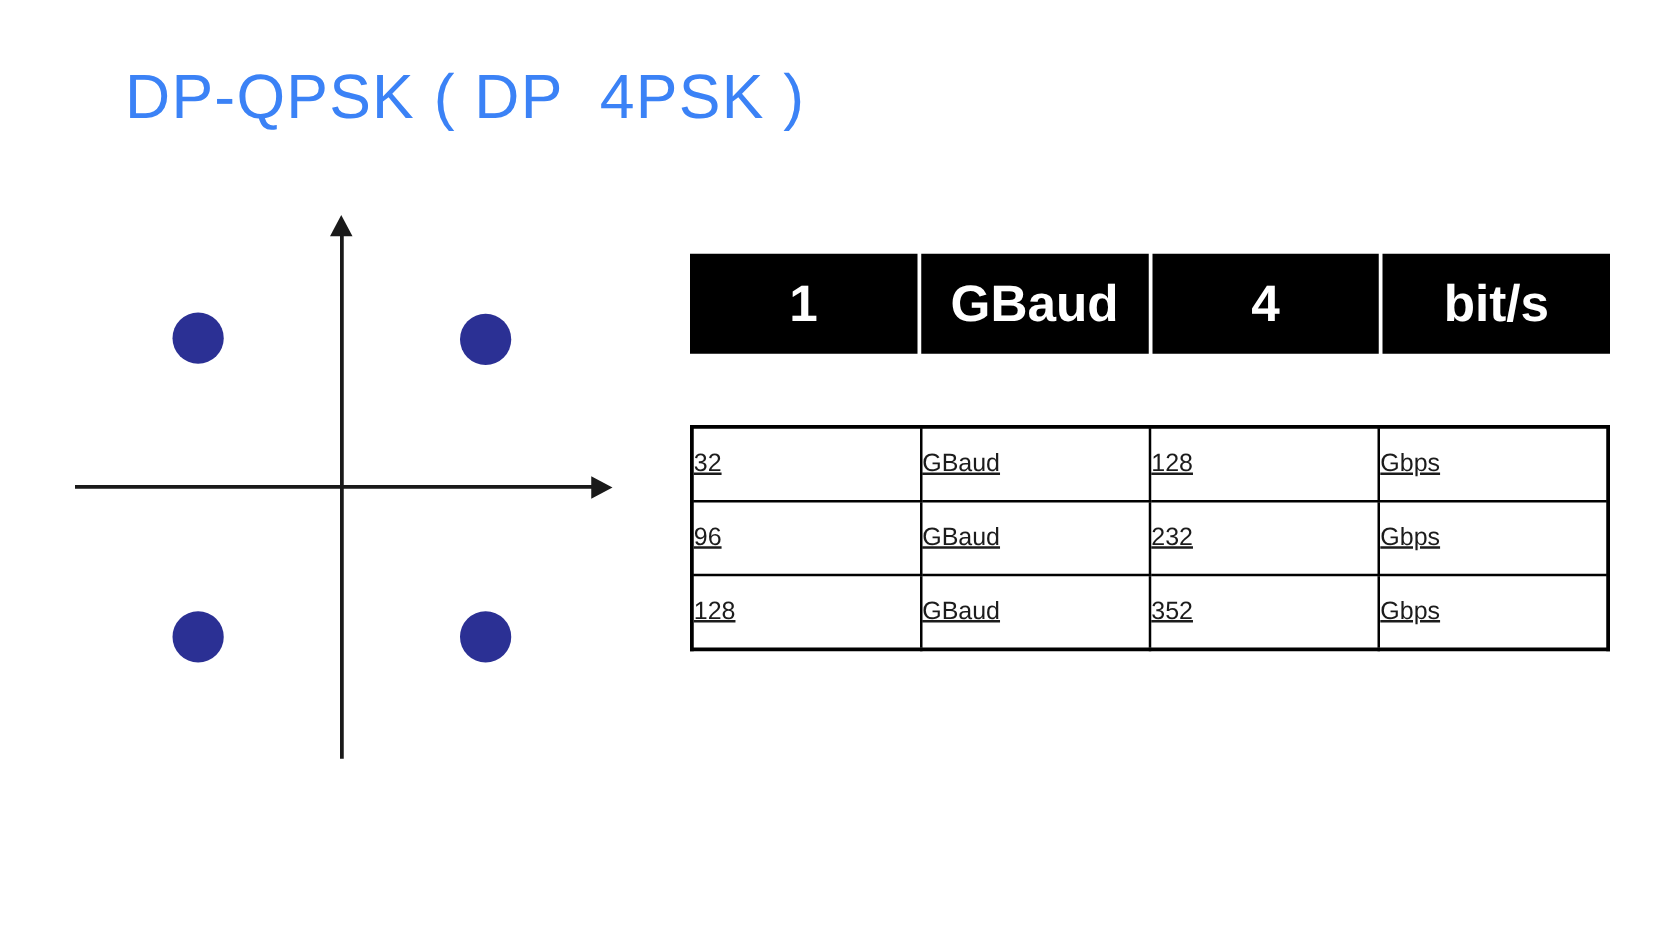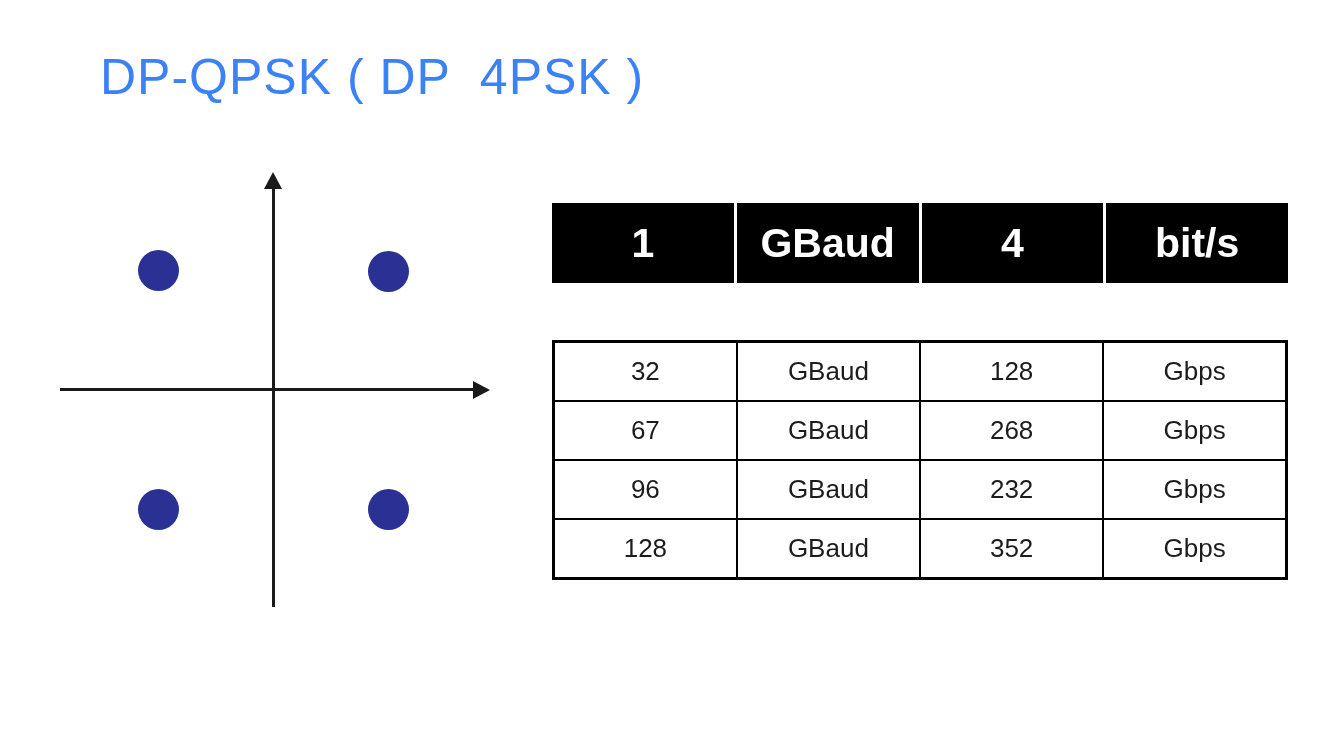--- a/index.html
+++ b/index.html
@@ -89,25 +89,25 @@
   .rate-table {
     position: absolute;
     left: 552px; top: 340px;
     width: 736px;
     border-collapse: collapse;
     table-layout: fixed;
   }
   .rate-table td {
     border: 2.5px solid #000000;
     height: 57px;
-    text-align: center;
     vertical-align: middle;
-    font-size: 26px;
+    font-size: 20px;
     color: #1c1c1c;
     padding: 0;
+    text-decoration: underline;
   }
   .rate-table { border: 3px solid #000000; }
 </style>
 </head>
 <body>
 
 <div class="slide">
 
   <h1 class="title">DP-QPSK ( DP  4PSK )</h1>
 
@@ -131,26 +131,20 @@
 
   <table class="rate-table">
     <tbody>
       <tr>
         <td>32</td>
         <td>GBaud</td>
         <td>128</td>
         <td>Gbps</td>
       </tr>
       <tr>
-        <td>67</td>
-        <td>GBaud</td>
-        <td>268</td>
-        <td>Gbps</td>
-      </tr>
-      <tr>
         <td>96</td>
         <td>GBaud</td>
         <td>232</td>
         <td>Gbps</td>
       </tr>
       <tr>
         <td>128</td>
         <td>GBaud</td>
         <td>352</td>
         <td>Gbps</td>

